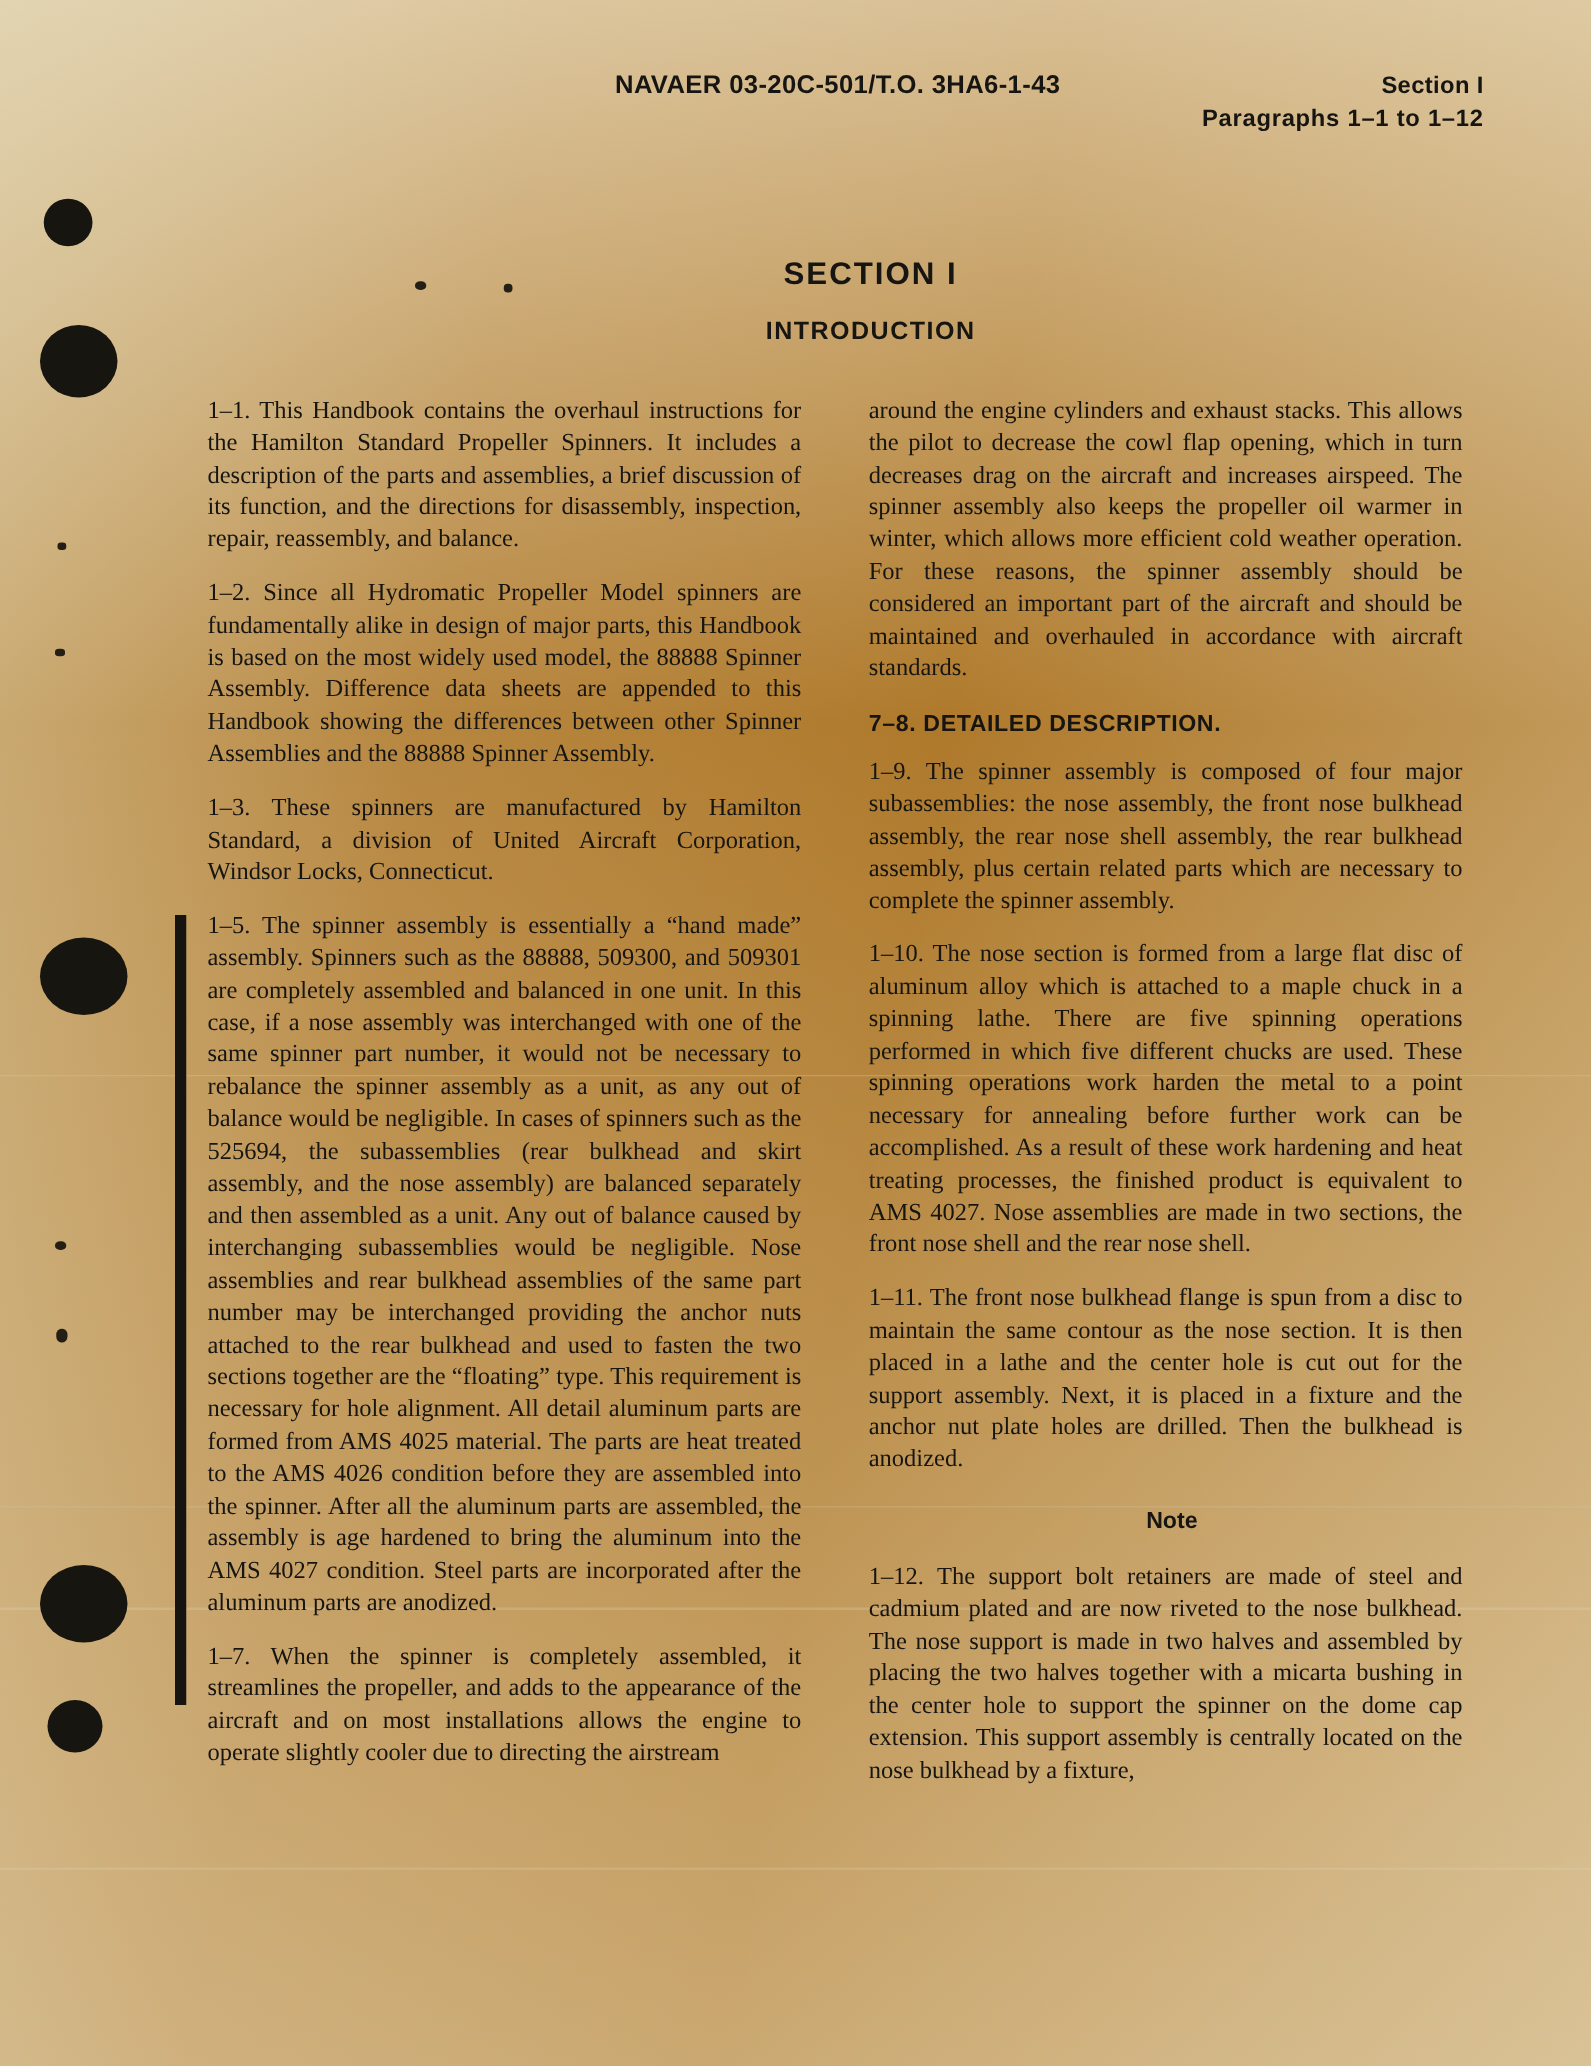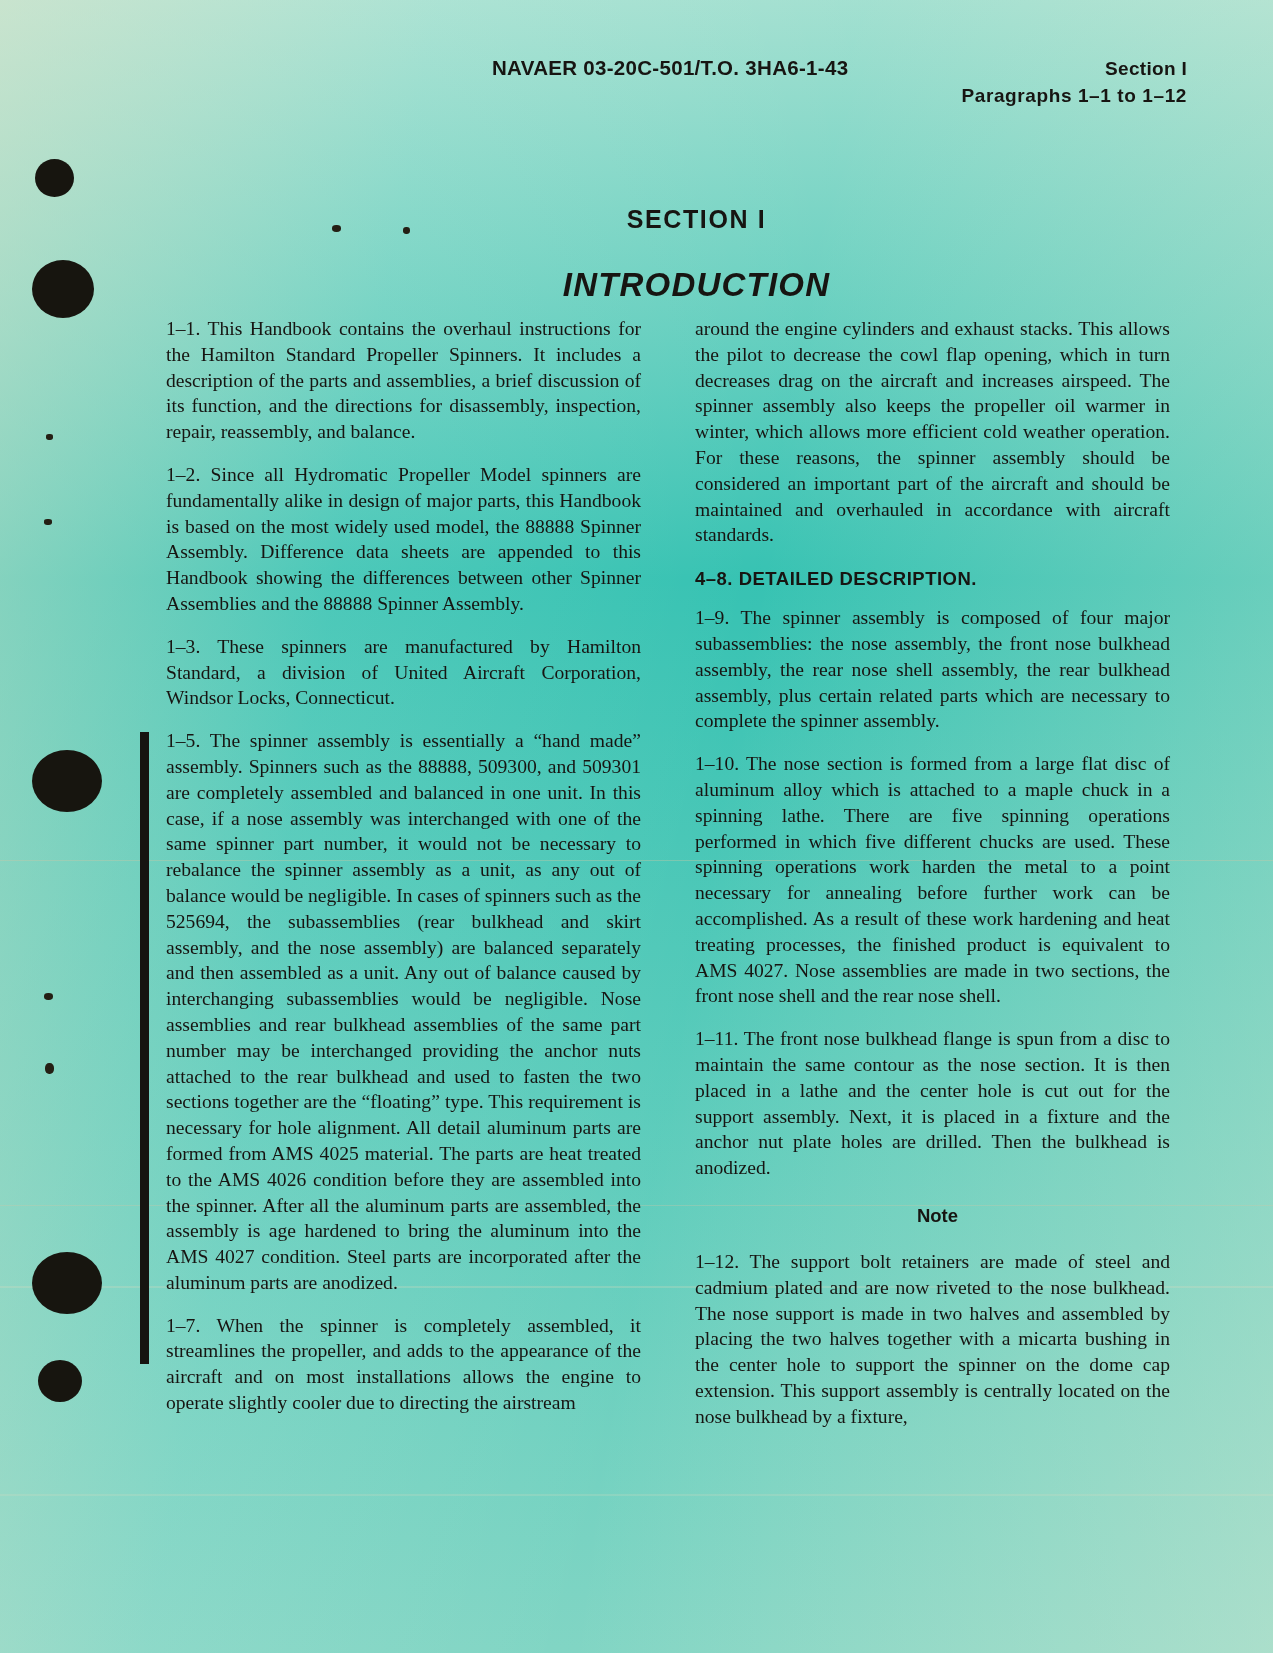--- a/index.html
+++ b/index.html
@@ -6,21 +6,21 @@
   html, body {
     margin: 0;
     padding: 0;
     background: #cfcfcf;
   }
   .page {
     position: relative;
     width: 1273px;
     height: 1653px;
     margin: 0 auto;
-    background: #14b8a6;
+    background: #a16207;
     overflow: hidden;
     font-family: "Liberation Serif", "DejaVu Serif", serif;
     color: #171512;
   }
   
   .page::before {
     content: "";
     position: absolute;
     inset: 0;
     background:
@@ -74,25 +74,24 @@
     text-align: center;
     font-family: "Liberation Sans", "DejaVu Sans", sans-serif;
     font-weight: bold;
   }
   .sec-title {
     font-size: 25px;
     letter-spacing: 1.6px;
     margin-left: 120px;
   }
   .sec-sub {
-    font-size: 33px;
+    font-size: 20px;
     letter-spacing: 1.2px;
-    margin-top: 32px;
+    margin-top: 20px;
     margin-left: 120px;
-    font-style: italic;
   }
 
   
   .columns {
     position: absolute;
     top: 316px;
     left: 166px;
     width: 1004px;
     height: 1120px;
   }
@@ -217,21 +216,21 @@
       <div class="col col-left">
         <p class="body">1–1. This Handbook contains the overhaul instructions for the Hamilton Standard Propeller Spinners. It includes a description of the parts and assemblies, a brief discussion of its function, and the directions for disassembly, inspection, repair, reassembly, and balance.</p>
         <p class="body">1–2. Since all Hydromatic Propeller Model spinners are fundamentally alike in design of major parts, this Handbook is based on the most widely used model, the 88888 Spinner Assembly. Difference data sheets are appended to this Handbook showing the differences between other Spinner Assemblies and the 88888 Spinner Assembly.</p>
         <p class="body">1–3. These spinners are manufactured by Hamilton Standard, a division of United Aircraft Corporation, Windsor Locks, Connecticut.</p>
         <p class="body">1–5. The spinner assembly is essentially a “hand made” assembly. Spinners such as the 88888, 509300, and 509301 are completely assembled and balanced in one unit. In this case, if a nose assembly was interchanged with one of the same spinner part number, it would not be necessary to rebalance the spinner assembly as a unit, as any out of balance would be negligible. In cases of spinners such as the 525694, the subassemblies (rear bulkhead and skirt assembly, and the nose assembly) are balanced separately and then assembled as a unit. Any out of balance caused by interchanging subassemblies would be negligible. Nose assemblies and rear bulkhead assemblies of the same part number may be interchanged providing the anchor nuts attached to the rear bulkhead and used to fasten the two sections together are the “floating” type. This requirement is necessary for hole alignment. All detail aluminum parts are formed from AMS 4025 material. The parts are heat treated to the AMS 4026 condition before they are assembled into the spinner. After all the aluminum parts are assembled, the assembly is age hardened to bring the aluminum into the AMS 4027 condition. Steel parts are incorporated after the aluminum parts are anodized.</p>
         <p class="body">1–7. When the spinner is completely assembled, it streamlines the propeller, and adds to the appearance of the aircraft and on most installations allows the engine to operate slightly cooler due to directing the airstream</p>
       </div>
 
       <div class="col col-right">
         <p class="body">around the engine cylinders and exhaust stacks. This allows the pilot to decrease the cowl flap opening, which in turn decreases drag on the aircraft and increases airspeed. The spinner assembly also keeps the propeller oil warmer in winter, which allows more efficient cold weather operation. For these reasons, the spinner assembly should be considered an important part of the aircraft and should be maintained and overhauled in accordance with aircraft standards.</p>
-        <h3 class="subhead">4–8. DETAILED DESCRIPTION.</h3>
+        <h3 class="subhead">7–8. DETAILED DESCRIPTION.</h3>
         <p class="body">1–9. The spinner assembly is composed of four major subassemblies: the nose assembly, the front nose bulkhead assembly, the rear nose shell assembly, the rear bulkhead assembly, plus certain related parts which are necessary to complete the spinner assembly.</p>
         <p class="body">1–10. The nose section is formed from a large flat disc of aluminum alloy which is attached to a maple chuck in a spinning lathe. There are five spinning operations performed in which five different chucks are used. These spinning operations work harden the metal to a point necessary for annealing before further work can be accomplished. As a result of these work hardening and heat treating processes, the finished product is equivalent to AMS 4027. Nose assemblies are made in two sections, the front nose shell and the rear nose shell.</p>
         <p class="body tight">1–11. The front nose bulkhead flange is spun from a disc to maintain the same contour as the nose section. It is then placed in a lathe and the center hole is cut out for the support assembly. Next, it is placed in a fixture and the anchor nut plate holes are drilled. Then the bulkhead is anodized.</p>
 
         <div class="note-block">
           <div class="note-title">Note</div>
         </div>
 
         <p class="body">1–12. The support bolt retainers are made of steel and cadmium plated and are now riveted to the nose bulkhead. The nose support is made in two halves and assembled by placing the two halves together with a micarta bushing in the center hole to support the spinner on the dome cap extension. This support assembly is centrally located on the nose bulkhead by a fixture,</p>
       </div>

